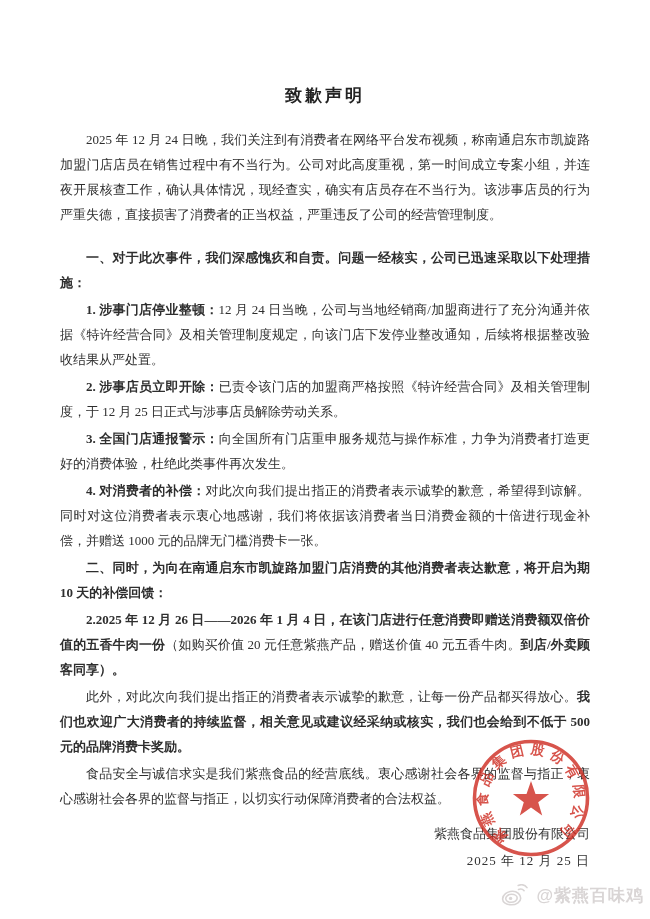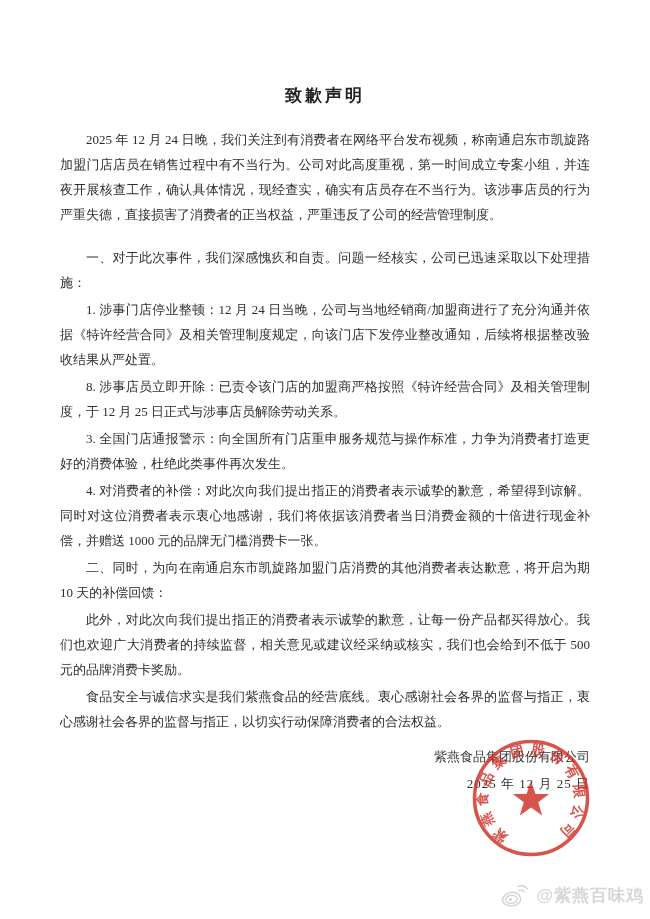--- a/index.html
+++ b/index.html
@@ -27,21 +27,21 @@
     font-size:13px;
     line-height:25px;
     text-align:justify;
     text-indent:2em;
     margin:0 0 2px 0;
   }
   .para-first{
     margin-top:20px;
     margin-bottom:18px;
   }
-  .bold{font-weight:normal;}
+  .bold{font-weight:bold;}
   .sig-block{
     margin-top:9px;
     text-align:right;
     font-size:13px;
     line-height:27px;
     color:#333;
     position:relative;
     z-index:1;
   }
   .sig-date{letter-spacing:1px;}
@@ -50,21 +50,21 @@
     left:470px;top:737px;
     width:122px;height:122px;
     z-index:2;
     opacity:0.82;
     pointer-events:none;
   }
   .watermark{
     position:absolute;
     right:6px;top:884px;
     display:flex;
-    align-items:flex-end;
+    align-items:flex-start;
     gap:8px;
     color:#d9d5d5;
     font-family:"Liberation Sans","DejaVu Sans",sans-serif;
     font-weight:bold;
     font-size:17px;
     letter-spacing:1px;
     z-index:3;
   }
 </style>
 </head>
@@ -74,29 +74,30 @@
   <div class="doc">
 
     <div class="doc-title">致歉声明</div>
 
     <p class="para para-first">2025 年 12 月 24 日晚，我们关注到有消费者在网络平台发布视频，称南通启东市凯旋路加盟门店店员在销售过程中有不当行为。公司对此高度重视，第一时间成立专案小组，并连夜开展核查工作，确认具体情况，现经查实，确实有店员存在不当行为。该涉事店员的行为严重失德，直接损害了消费者的正当权益，严重违反了公司的经营管理制度。</p>
 
     <p class="para bold">一、对于此次事件，我们深感愧疚和自责。问题一经核实，公司已迅速采取以下处理措施：</p>
 
     <p class="para"><span class="bold">1. 涉事门店停业整顿：</span><span>12 月 24 日当晚，公司与当地经销商/加盟商进行了充分沟通并依据《特许经营合同》及相关管理制度规定，向该门店下发停业整改通知，后续将根据整改验收结果从严处置。</span></p>
 
-    <p class="para"><span class="bold">8. 涉事店员立即开除：</span><span>已责令该门店的加盟商严格按照《特许经营合同》及相关管理制度，于 12 月 25 日正式与涉事店员解除劳动关系。</span></p>
+    <p class="para"><span class="bold">2. 涉事店员立即开除：</span><span>已责令该门店的加盟商严格按照《特许经营合同》及相关管理制度，于 12 月 25 日正式与涉事店员解除劳动关系。</span></p>
 
     <p class="para"><span class="bold">3. 全国门店通报警示：</span><span>向全国所有门店重申服务规范与操作标准，力争为消费者打造更好的消费体验，杜绝此类事件再次发生。</span></p>
 
     <p class="para"><span class="bold">4. 对消费者的补偿：</span><span>对此次向我们提出指正的消费者表示诚挚的歉意，希望得到谅解。同时对这位消费者表示衷心地感谢，我们将依据该消费者当日消费金额的十倍进行现金补偿，并赠送 1000 元的品牌无门槛消费卡一张。</span></p>
 
     <p class="para bold">二、同时，为向在南通启东市凯旋路加盟门店消费的其他消费者表达歉意，将开启为期 10 天的补偿回馈：</p>
 
 
+    <p class="para"><span class="bold">2.2025 年 12 月 26 日——2026 年 1 月 4 日，在该门店进行任意消费即赠送消费额双倍价值的五香牛肉一份</span><span>（如购买价值 20 元任意紫燕产品，赠送价值 40 元五香牛肉。</span><span class="bold">到店/外卖顾客同享）。</span></p>
 
     <p class="para"><span>此外，对此次向我们提出指正的消费者表示诚挚的歉意，让每一份产品都买得放心。</span><span class="bold">我们也欢迎广大消费者的持续监督，相关意见或建议经采纳或核实，我们也会给到不低于 500 元的品牌消费卡奖励。</span></p>
 
     <p class="para">食品安全与诚信求实是我们紫燕食品的经营底线。衷心感谢社会各界的监督与指正，衷心感谢社会各界的监督与指正，以切实行动保障消费者的合法权益。</p>
 
     <div class="sig-block">
       <div class="sig-company">紫燕食品集团股份有限公司</div>
       <div class="sig-date">2025 年 12 月 25 日</div>
     </div>
   </div>

